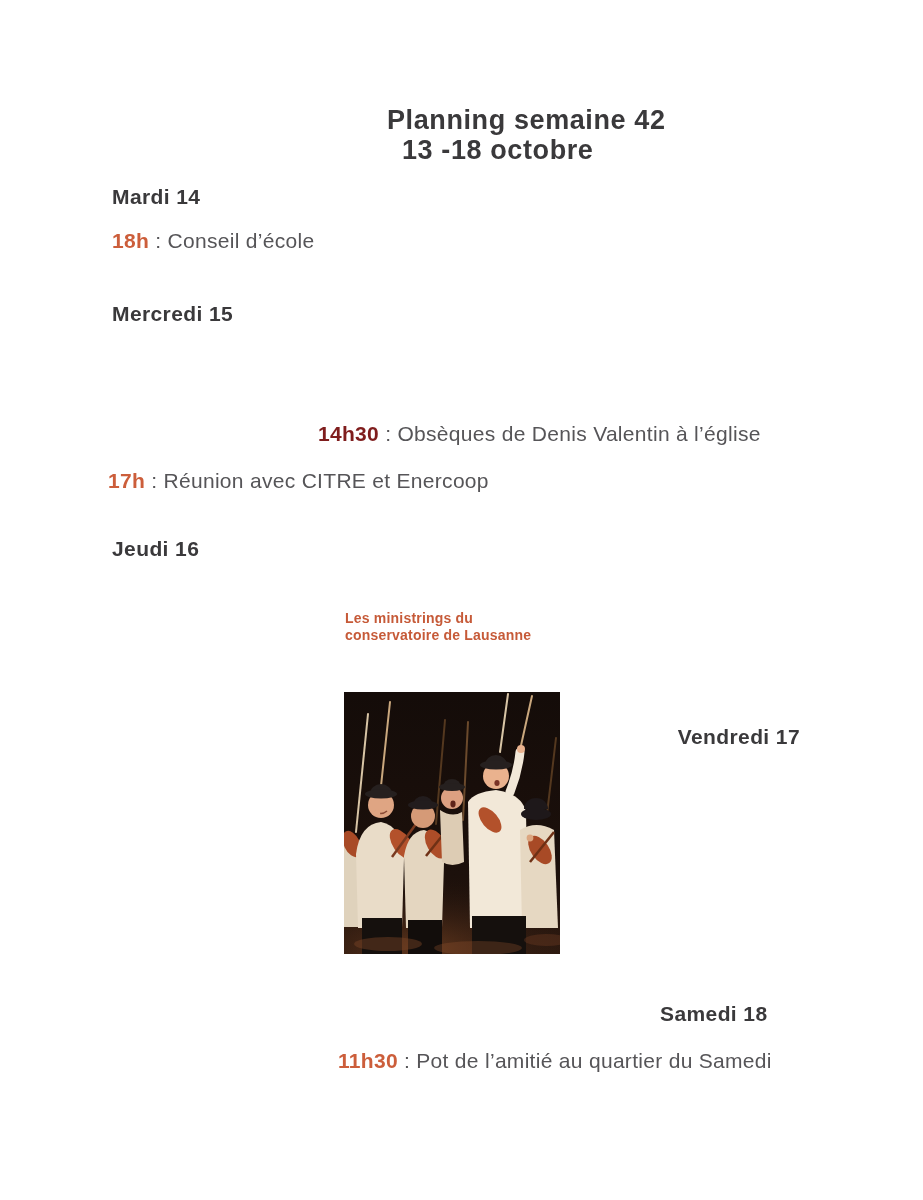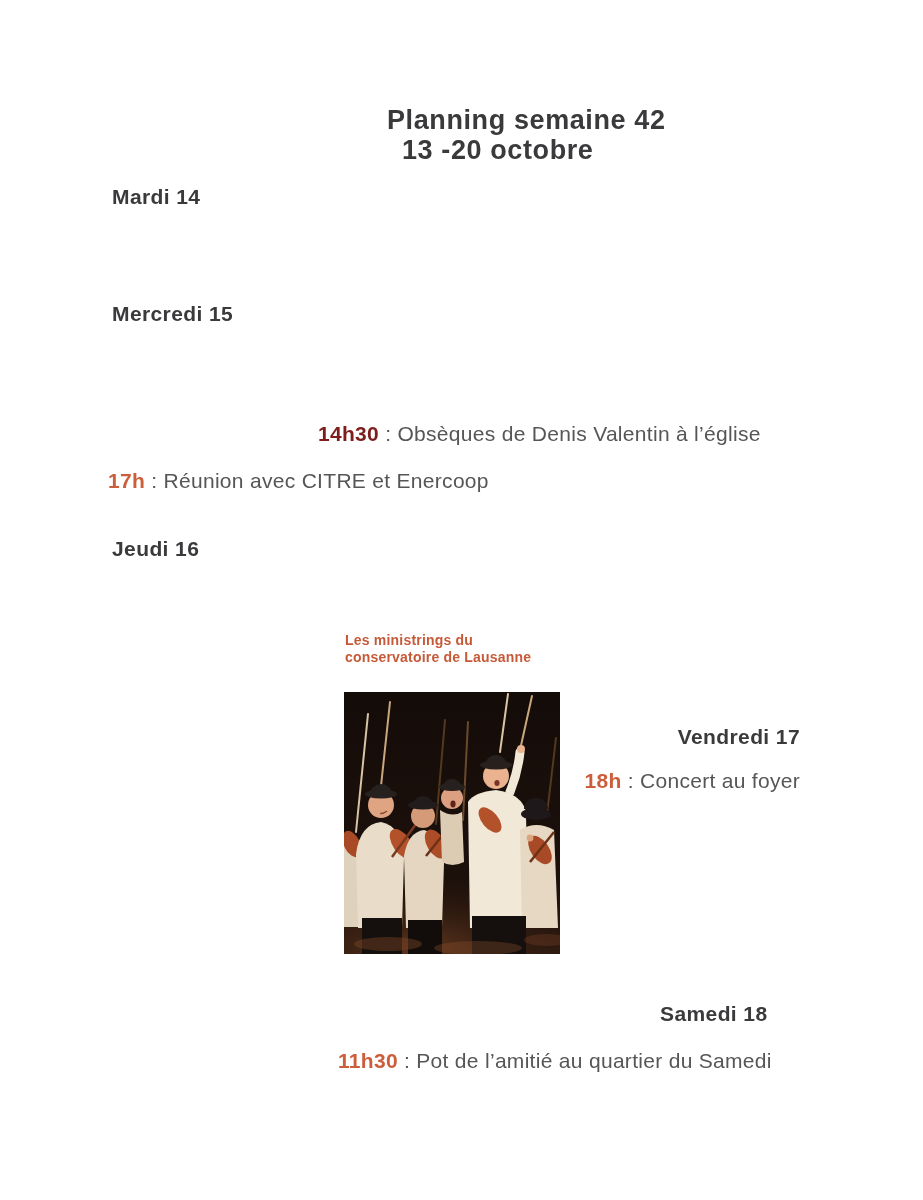--- a/index.html
+++ b/index.html
@@ -34,35 +34,38 @@
     width:216px;height:262px;display:block;
   }
   .w680{width:690px;}
 </style>
 </head>
 <body>
 
 <div class="page">
 
   <div class="abs title-line" style="left:387px;top:104px">Planning semaine 42</div>
-  <div class="abs title-line" style="left:402px;top:134px">13 -20 octobre</div>
+  <div class="abs title-line" style="left:402px;top:134px">13 -18 octobre</div>
 
   <div class="abs day-heading" style="left:112px;top:184px">Mardi 14</div>
+  <div class="abs event-line" style="left:112px;top:227px">
+    <span class="time" data-style="accent">18h</span><span class="sep"> : </span><span class="desc">Conseil d’école</span>
+  </div>
 
   <div class="abs day-heading" style="left:112px;top:301px">Mercredi 15</div>
   <div class="abs event-line" style="left:318px;top:420px">
     <span class="time" data-style="dark">14h30</span><span class="sep"> : </span><span class="desc">Obsèques de Denis Valentin à l’église</span>
   </div>
   <div class="abs event-line" style="left:108px;top:467px">
     <span class="time" data-style="accent">17h</span><span class="sep"> : </span><span class="desc">Réunion avec CITRE et Enercoop</span>
   </div>
 
   <div class="abs day-heading" style="left:112px;top:536px">Jeudi 16</div>
 
-  <div class="abs photo-caption" style="left:345px;top:632px">
+  <div class="abs photo-caption" style="left:345px;top:610px">
     <div>Les ministrings du</div>
     <div>conservatoire de Lausanne</div>
   </div>
 
   <div class="abs" style="left:344px;top:692px">
     <svg class="photo-frame" viewBox="0 0 216 262" xmlns="http://www.w3.org/2000/svg">
       <defs>
         <linearGradient id="bgGrad" x1="0" y1="0" x2="0" y2="1">
           <stop offset="0" stop-color="#140c09"></stop>
           <stop offset="0.7" stop-color="#1c100b"></stop>
@@ -130,22 +133,19 @@
       <rect x="18" y="226" width="40" height="36" fill="#15100d"></rect>
       <rect x="64" y="228" width="34" height="34" fill="#120d0b"></rect>
       <rect x="128" y="224" width="54" height="38" fill="#15100d"></rect>
       <ellipse cx="44" cy="252" rx="34" ry="7" fill="#7a4526" opacity="0.45"></ellipse>
       <ellipse cx="134" cy="256" rx="44" ry="7" fill="#8a4e2a" opacity="0.35"></ellipse>
       <ellipse cx="202" cy="248" rx="22" ry="6" fill="#6e3d22" opacity="0.4"></ellipse>
     </svg>
   </div>
 
   <div class="abs day-heading right-align" style="right:109px;top:724px">Vendredi 17</div>
-  <div class="abs event-line right-align" style="right:109px;top:767px">
-    <span class="time" data-style="accent">18h</span><span class="sep"> : </span><span class="desc">Concert au foyer</span>
-  </div>
 
   <div class="abs day-heading" style="left:660px;top:1001px">Samedi 18</div>
   <div class="abs event-line" style="left:338px;top:1047px">
     <span class="time" data-style="accent">11h30</span><span class="sep"> : </span><span class="desc">Pot de l’amitié au quartier du Samedi</span>
   </div>
 
 </div>
 
 </body></html>

